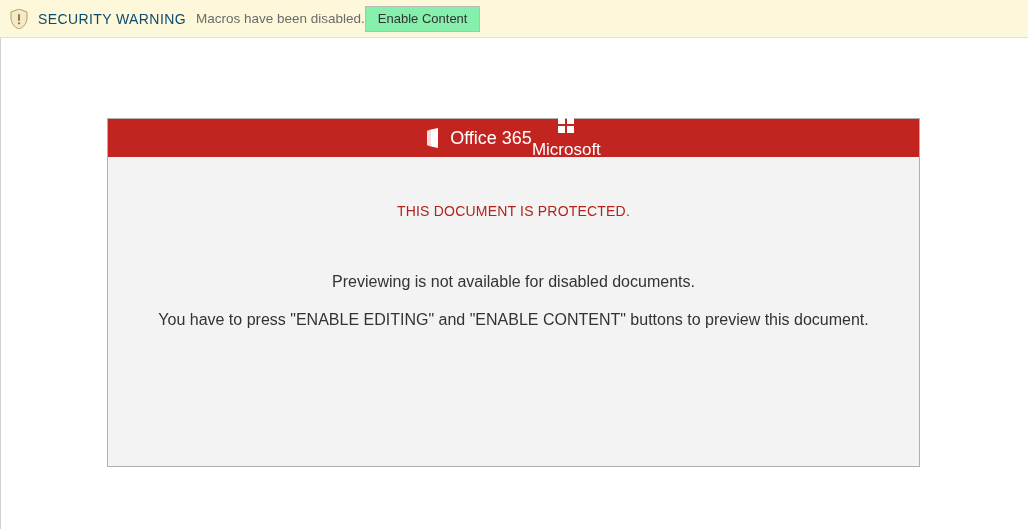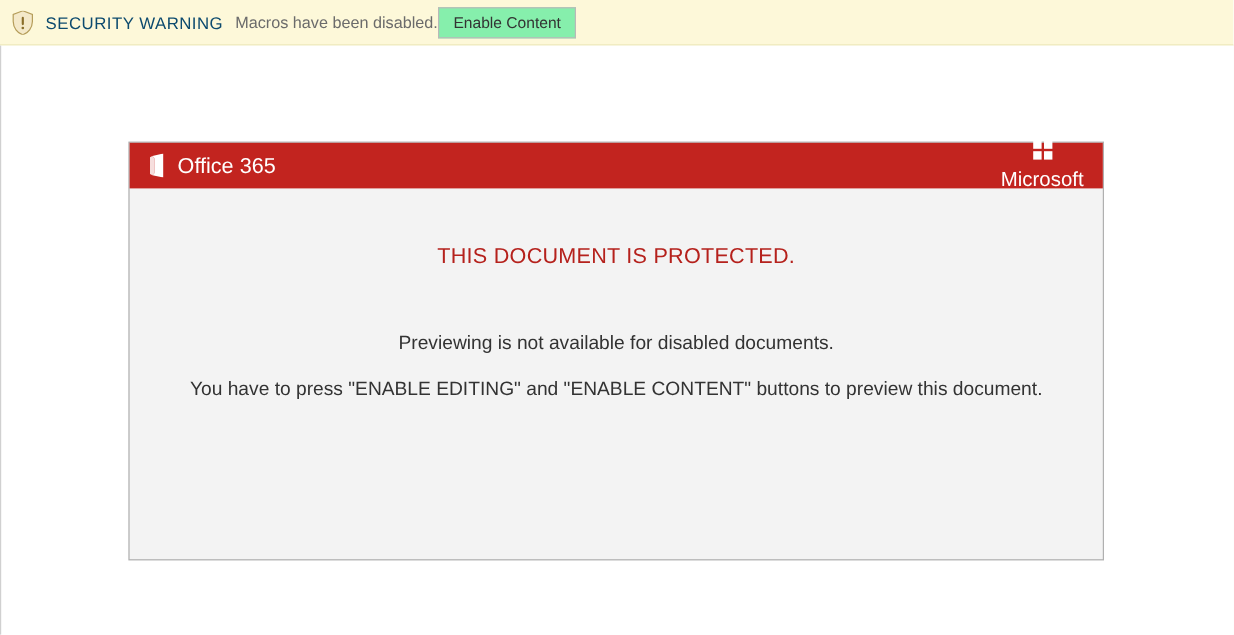--- a/index.html
+++ b/index.html
@@ -83,21 +83,21 @@
     border: 1px solid #b0b0b0;
     box-shadow: 0 0 0 rgba(0,0,0,0);
     box-sizing: border-box;
   }
 
   .card-header {
     height: 38px;
     background: #c2241f;
     display: flex;
     align-items: center;
-    justify-content: space-between;
+    justify-content: center;
     padding: 0 16px;
     color: #ffffff;
     box-sizing: border-box;
   }
 
   .brand-left {
     display: flex;
     align-items: center;
     gap: 8px;
   }
@@ -141,21 +141,21 @@
     font-weight: 400;
   }
 
   .card-body {
     padding: 46px 20px 20px 20px;
     text-align: center;
     box-sizing: border-box;
   }
   .card-body .protected {
     color: #b5211c;
-    font-size: 18px;
+    font-size: 14px;
     font-weight: 400;
     letter-spacing: 0.2px;
     margin-bottom: 54px;
   }
   .card-body .line1 {
     color: #333333;
     font-size: 16px;
     margin-bottom: 20px;
   }
   .card-body .line2 {

